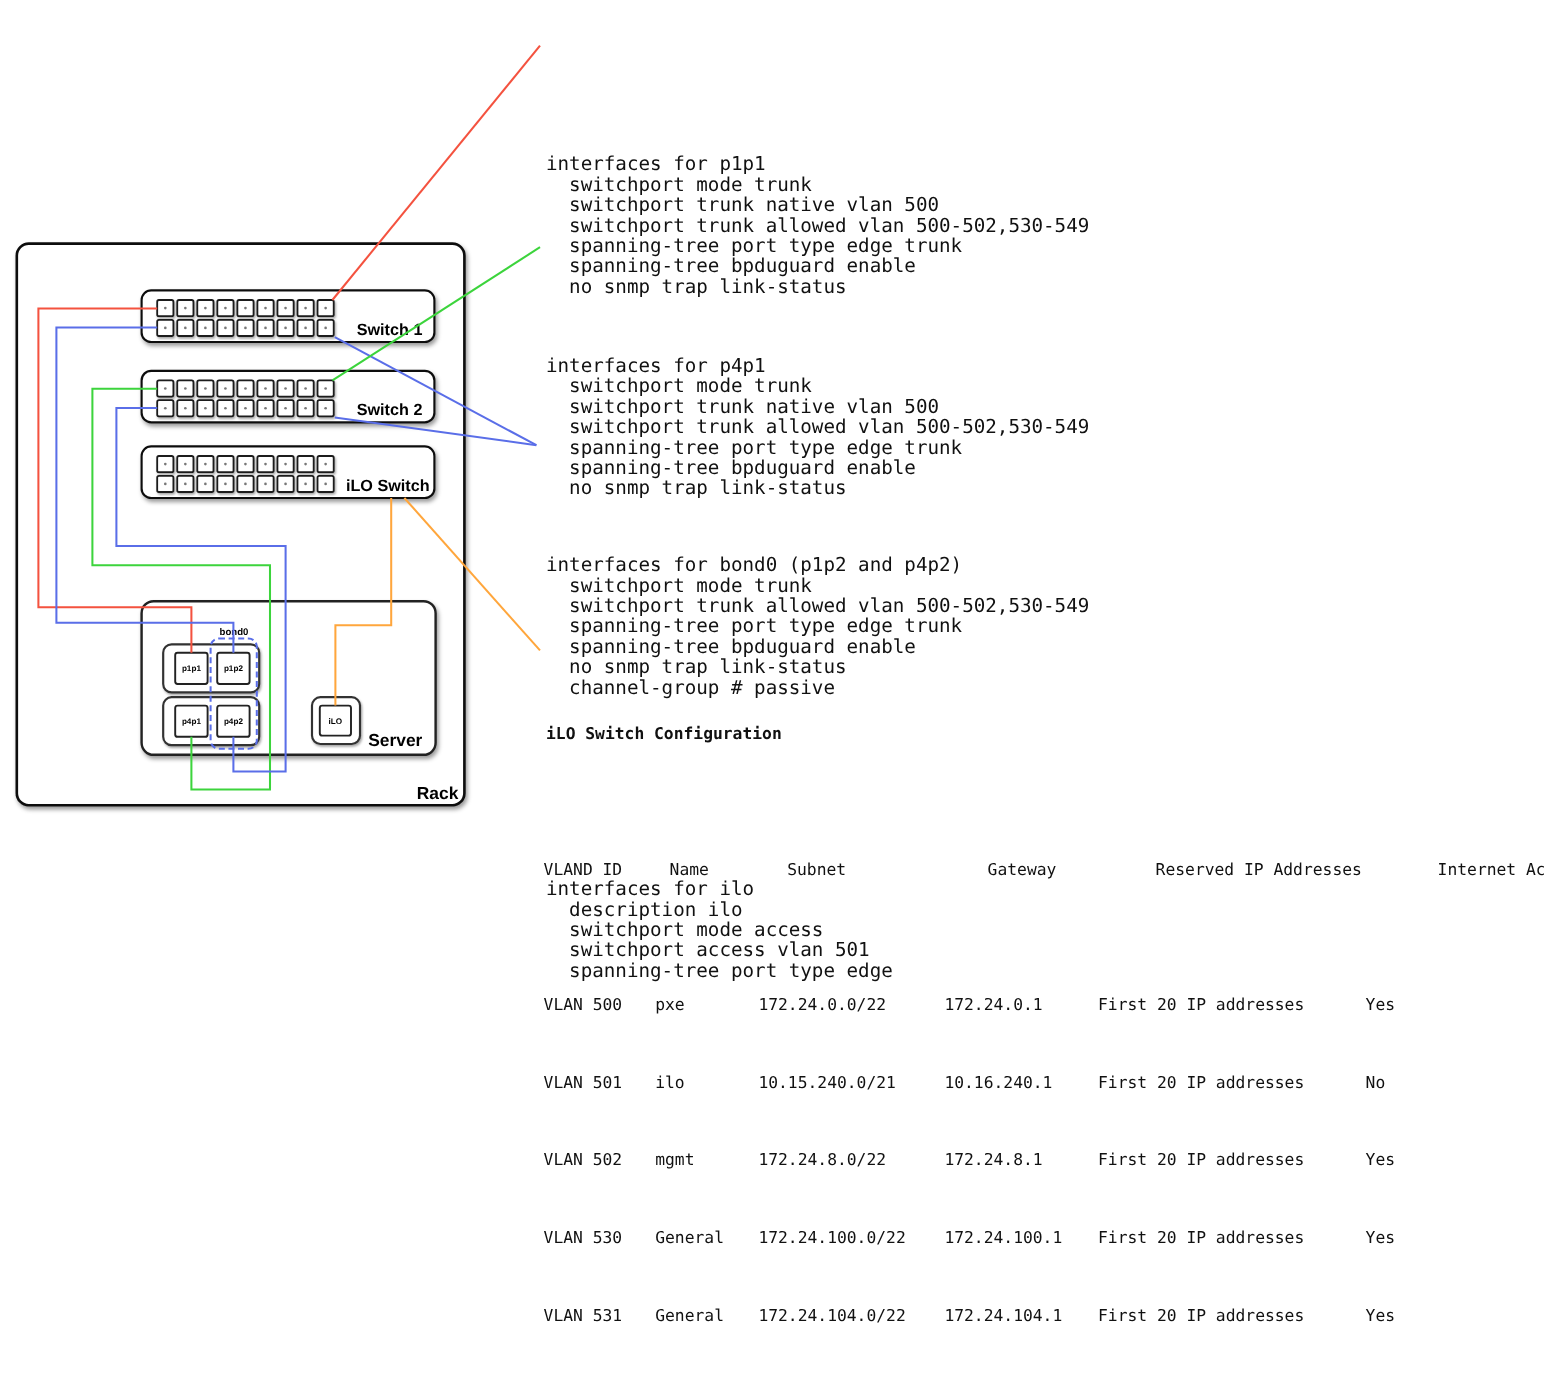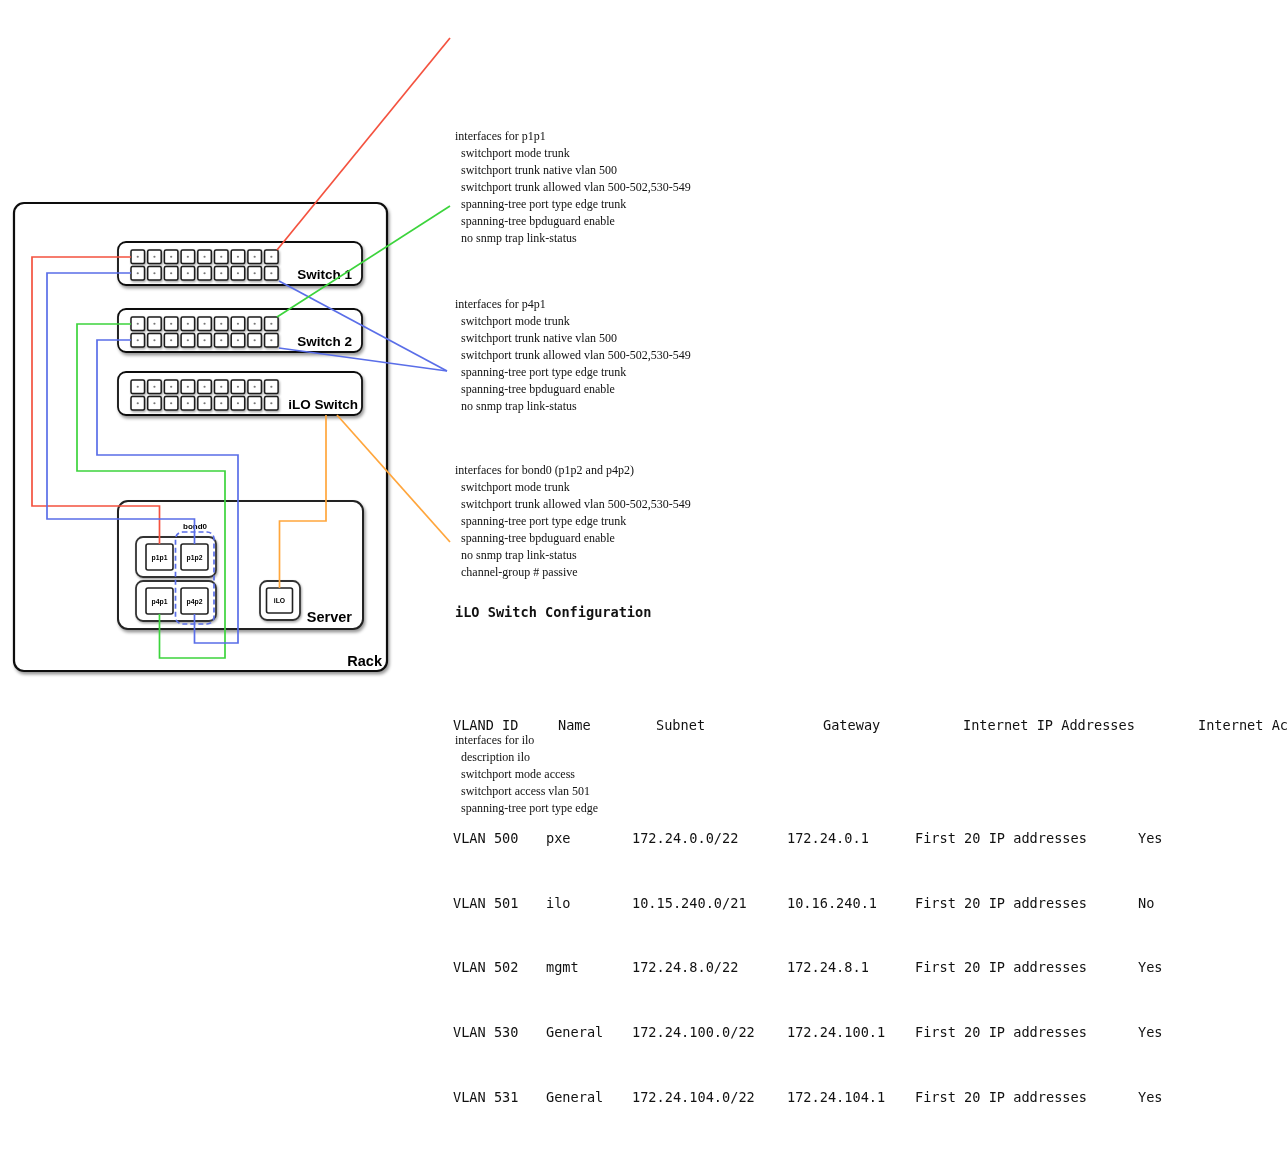--- a/index.html
+++ b/index.html
@@ -3,21 +3,21 @@
 <meta charset="utf-8">
 <style>
   html,body{margin:0;padding:0;}
   body{
     width:1287px;height:1154px;position:relative;background:#ffffff;
     font-family:"DejaVu Sans Mono", monospace;color:#111;overflow:hidden;
   }
   .diagram-wrap{position:absolute;left:0;top:0;}
   .cfg-block{position:absolute;left:455px;white-space:pre;}
   .cfg-title{font-weight:bold;font-size:13.6px;line-height:17px;height:17px;margin-bottom:16px;}
-  .cfg-line{font-size:12px;line-height:17px;height:17px;font-family:Liberation Serif, serif;}
+  .cfg-line{font-size:16px;line-height:17px;height:17px;}
   .vtable{position:absolute;left:453px;top:685px;white-space:pre;font-size:13.6px;}
   .vrow{display:flex;line-height:16.8px;height:16.8px;}
   .vhead{font-weight:normal;gap:12px;}
   .vcell{flex:0 0 auto;overflow:visible;}
   .c0{width:93px;} .c1{width:86px;} .c2{width:155px;} .c3{width:128px;} .c4{width:223px;} .c5{width:140px;}
   svg text{font-family:"Liberation Sans","DejaVu Sans",sans-serif;fill:#000;}
   .boxlbl{font-weight:bold;font-size:13.5px;}
   .biglbl{font-weight:bold;font-size:14.5px;}
   .portlbl{font-weight:bold;font-size:6.8px;}
   .bondlbl{font-weight:bold;font-size:8px;}
@@ -162,21 +162,21 @@
 <div class="cfg-block" style="top:566px;">
   <div class="cfg-title">iLO Switch Configuration</div>
   <div>
     
   <div class="cfg-line">interfaces for ilo</div><div class="cfg-line">  description ilo</div><div class="cfg-line">  switchport mode access</div><div class="cfg-line">  switchport access vlan 501</div><div class="cfg-line">  spanning-tree port type edge</div></div>
 </div>
 
 <div class="vtable">
   <div class="vrow vhead">
     
-  <div class="vcell c0">VLAND ID</div><div class="vcell c1">Name</div><div class="vcell c2">Subnet</div><div class="vcell c3">Gateway</div><div class="vcell c4">Internet IP Addresses</div><div class="vcell c5">Internet Access</div></div>
+  <div class="vcell c0">VLAND ID</div><div class="vcell c1">Name</div><div class="vcell c2">Subnet</div><div class="vcell c3">Gateway</div><div class="vcell c4">Reserved IP Addresses</div><div class="vcell c5">Internet Access</div></div>
   <div>
     
   
       <div class="vrow">
         <div class="vcell c0">VLAN 500</div>
         <div class="vcell c1">pxe</div>
         <div class="vcell c2">172.24.0.0/22</div>
         <div class="vcell c3">172.24.0.1</div>
         <div class="vcell c4">First 20 IP addresses</div>
         <div class="vcell c5">Yes</div>

